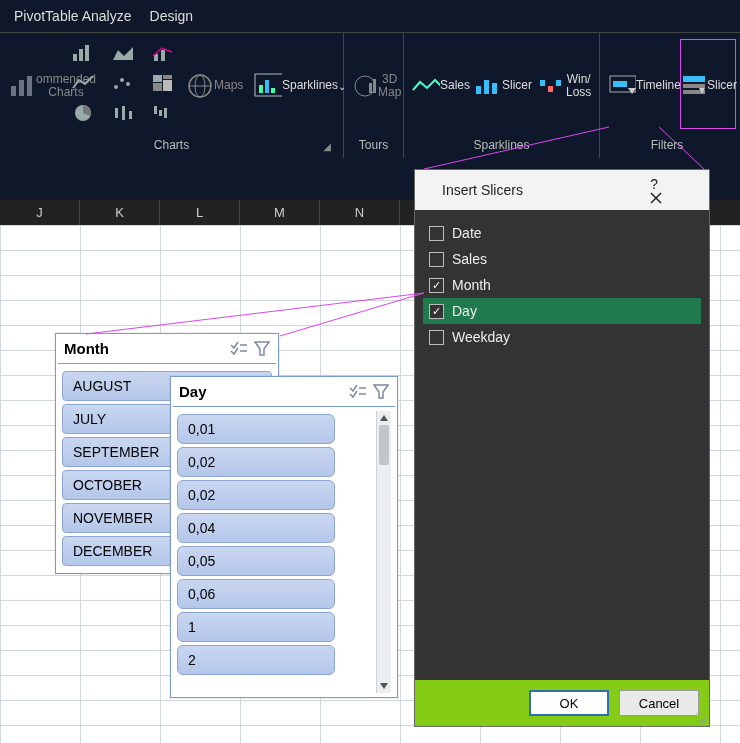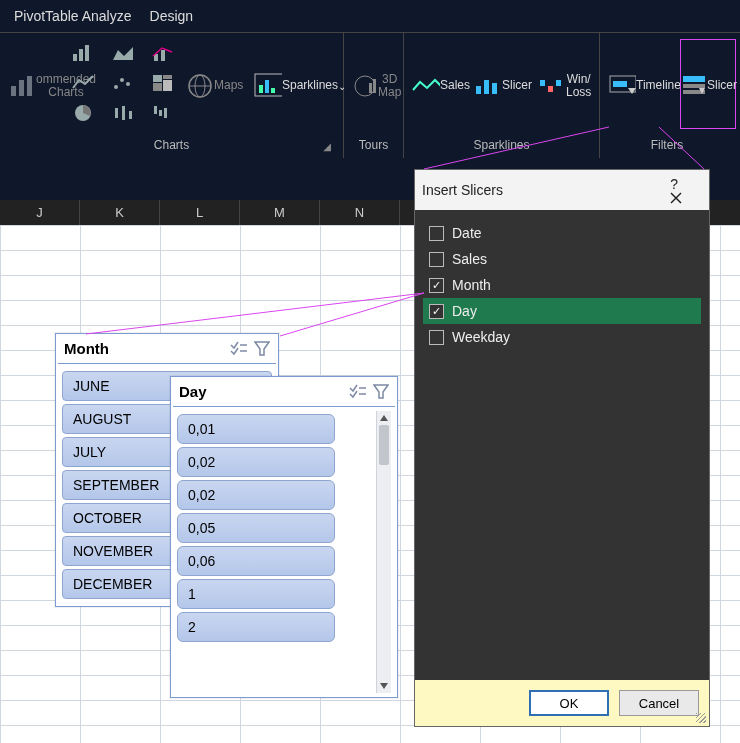--- a/index.html
+++ b/index.html
@@ -38,26 +38,26 @@
 .pill { background: linear-gradient(#c9d6f0,#b4c7ea); border: 1px solid #8ea5cf; border-radius: 4px; padding: 6px 10px; margin: 3px 0; font-size: 14px; cursor: pointer; }
 .pill.round { border-radius: 6px; }
 .scrollbar { width: 15px; background: #eceef1; border-left: 1px solid #d0d4da; position: relative; margin-left: 4px; }
 .scrollbar::before, .scrollbar::after { content: ""; position: absolute; left: 3px; width: 0; height: 0; border-left: 4px solid transparent; border-right: 4px solid transparent; }
 .scrollbar::before { top: 4px; border-bottom: 6px solid #555; }
 .scrollbar::after { bottom: 4px; border-top: 6px solid #555; }
 .thumb { position: absolute; top: 14px; left: 2px; right: 2px; height: 40px; background: #c2c6cc; border-radius: 2px; }
 
 
 .dialog { position: absolute; top: 169px; right: 30px; width: 296px; height: 558px; background: #333; border: 1px solid #666; color: #eee; display: flex; flex-direction: column; }
-.dlg-title { display: flex; align-items: center; justify-content: space-between; background: #f3f3f3; color: #222; padding: 6px 7px; font-size: 14px; }
+.dlg-title { display: flex; align-items: center; justify-content: space-between; background: #f3f3f3; color: #222; padding: 6px 27px; font-size: 14px; }
 .dlg-body { flex: 1; padding: 10px 8px; background: #333; }
 .chk { display: flex; align-items: flex-end; gap: 8px; padding: 5px 6px; font-size: 14px; cursor: pointer; }
 .chk.sel { background: #1f7a4d; }
 .chkbox { width: 15px; height: 15px; border: 1px solid #bbb; background: #333; display: flex; align-items: center; justify-content: center; font-size: 11px; color: #fff; }
-.dlg-btns { display: flex; justify-content: flex-end; gap: 10px; padding: 10px; background: #fef9c3; }
+.dlg-btns { display: flex; justify-content: flex-end; gap: 10px; padding: 10px; background: #84cc16; }
 .btn { width: 80px; height: 26px; font-size: 13px; border: 1px solid #999; background: #e9e9e9; cursor: pointer; }
 .btn.primary { border: 2px solid #2f6fb4; background: #fff; }
 .resize { position: absolute; right: 3px; bottom: 3px; width: 10px; height: 10px; background: repeating-linear-gradient(135deg,#999 0 1px,transparent 1px 3px); }
 
 svg { display: block; }
 
 
 .lead { position: absolute; stroke: #d946ef; stroke-width: 1; fill: none; pointer-events:none; }
 </style>
 </head>
@@ -278,21 +278,20 @@
         </span>
       <span>
           <svg width="16" height="16">
             <path d="M1 1 L15 1 L10 8 L10 14 L6 14 L6 8 Z" fill="none" stroke="#7e8aa5" stroke-width="1.5"></path>
           </svg>
         </span>
     </div>
   </div>
   <div class="divider"></div>
   <div class="slicer-body">
-    <div class="pill">JUNE</div>
     <div class="pill">AUGUST</div>
     <div class="pill">JULY</div>
     <div class="pill">SEPTEMBER</div>
     <div class="pill">OCTOBER</div>
     <div class="pill">NOVEMBER</div>
     <div class="pill">DECEMBER</div>
   </div>
 </div>
 
 <div class="slicer" style="top:376px;left:170px;width:228px">
@@ -312,20 +311,21 @@
           </svg>
         </span>
     </div>
   </div>
   <div class="divider"></div>
   <div class="slicer-body scroll" style="height:290px">
     <div class="items-col">
       <div class="pill round">0,01</div>
       <div class="pill round">0,02</div>
       <div class="pill round">0,02</div>
+      <div class="pill round">0,04</div>
       <div class="pill round">0,05</div>
       <div class="pill round">0,06</div>
       <div class="pill round">1</div>
       <div class="pill round">2</div>
     </div>
     <div class="scrollbar">
         <div class="thumb"></div>
       </div>
   </div>
 </div>

